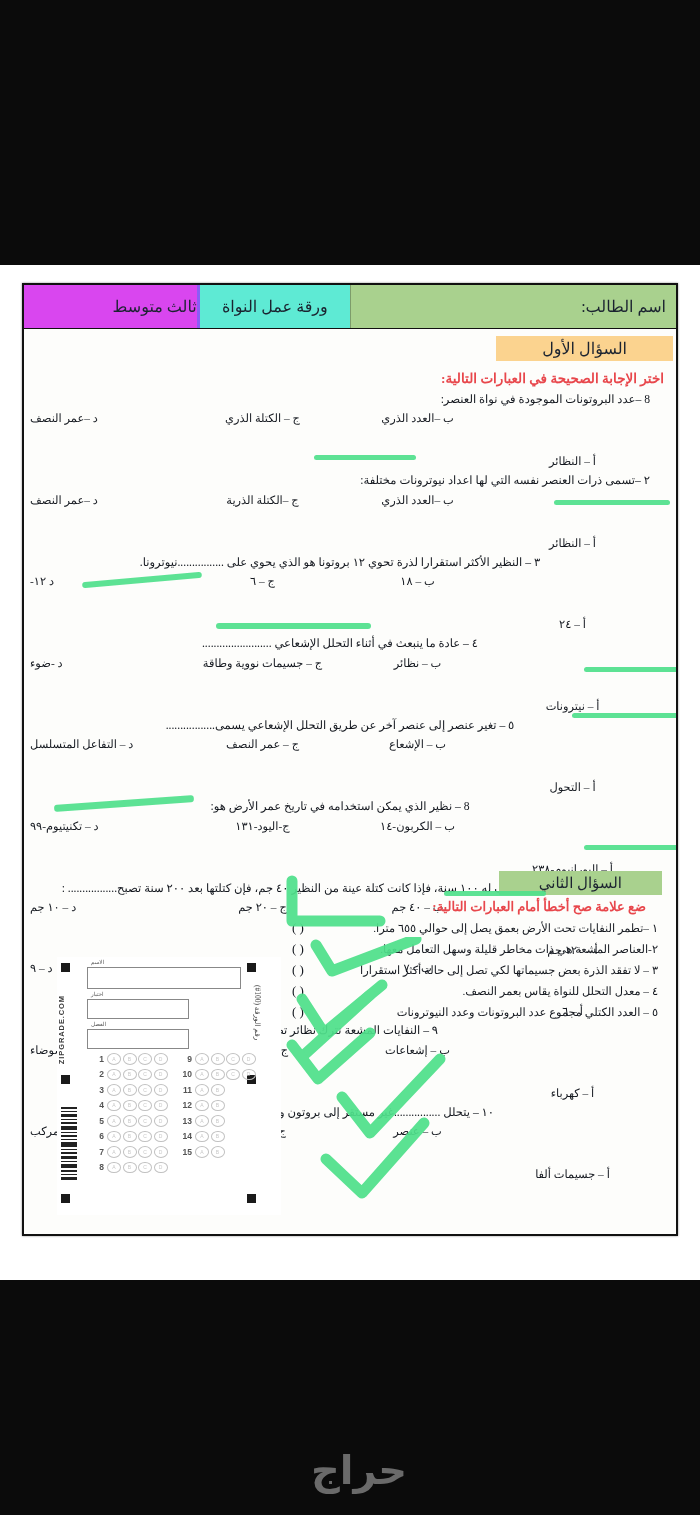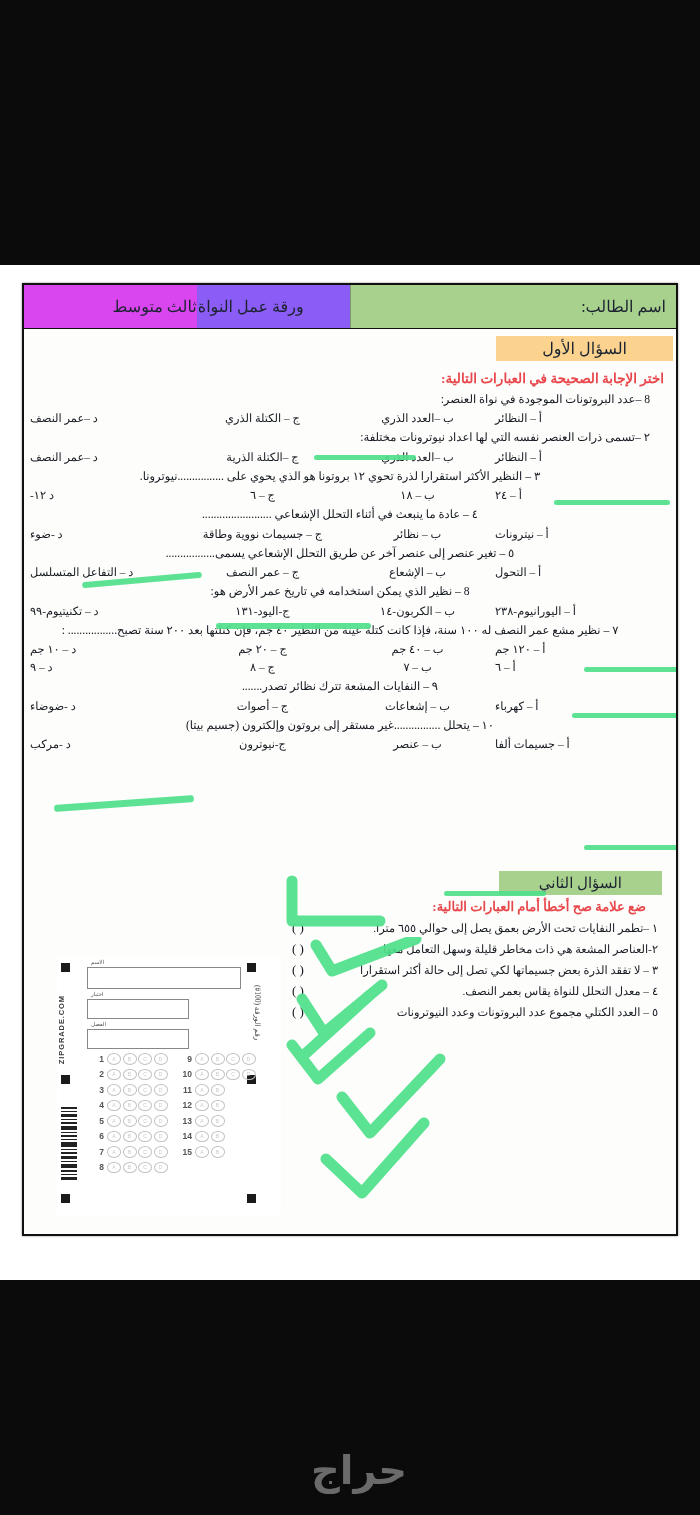--- a/index.html
+++ b/index.html
@@ -30,21 +30,21 @@
   }
 
   
   .hdr{display:flex;width:100%;height:44px;border-bottom:1px solid #111;box-sizing:border-box;}
   .hdr .cell{
     display:flex;align-items:center;
     font-size:16px;color:#1b2330;
     box-sizing:border-box;height:100%;
   }
   .hdr .c-name{flex:0 0 50%;background:#a9d18e;justify-content:flex-start;padding-right:10px;border-left:1px solid #7d9c6a;}
-  .hdr .c-sheet{flex:0 0 23.5%;background:#8b5cf6;justify-content:flex-end;border-left:1px solid #8b5cf6;}
+  .hdr .c-sheet{flex:0 0 23.5%;background:#5eead4;justify-content:center;border-left:3px solid #8b5cf6;}
   .hdr .c-grade{flex:1;background:#d946ef;justify-content:flex-start;}
 
   
   .q1-title-wrap{padding:7px 0 0 0;}
   .q1-title{
     display:inline-block;background:#fbd38f;
     font-size:16px;color:#1b2330;
     padding:3px 46px 3px 46px;margin-right:3px;
   }
   .instr{
@@ -54,21 +54,21 @@
   .instr2{
     color:#e8474c;font-size:13px;font-weight:bold;
     margin:4px 22px 3px 0;
   }
 
   
   .qstem{font-size:11.6px;color:#14181f;margin:6px 26px 0 6px;line-height:1.25;}
   .qstem.c{text-align:center;}
   .opts{display:flex;margin:4px 8px 0 6px;font-size:11.4px;color:#14181f;}
   .opts .o{flex:1;text-align:center;position:relative;}
-  .opts .o.first{text-align:left;padding-right:18px;}
+  .opts .o.first{text-align:center;padding-right:18px;margin-top:43px;}
   .opts .o.last{text-align:left;}
 
   
   .hl{position:absolute;background:#4fe08b;opacity:.92;border-radius:3px;pointer-events:none;}
 
   
   .sec2{
     position:absolute;right:8px;top:586px;width:396px;
   }
   .q2-title{

